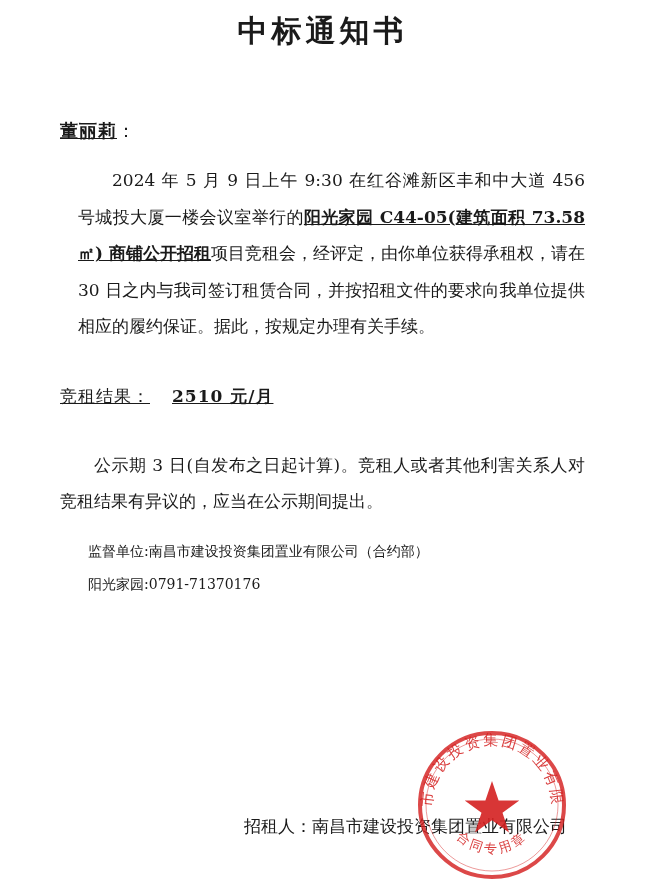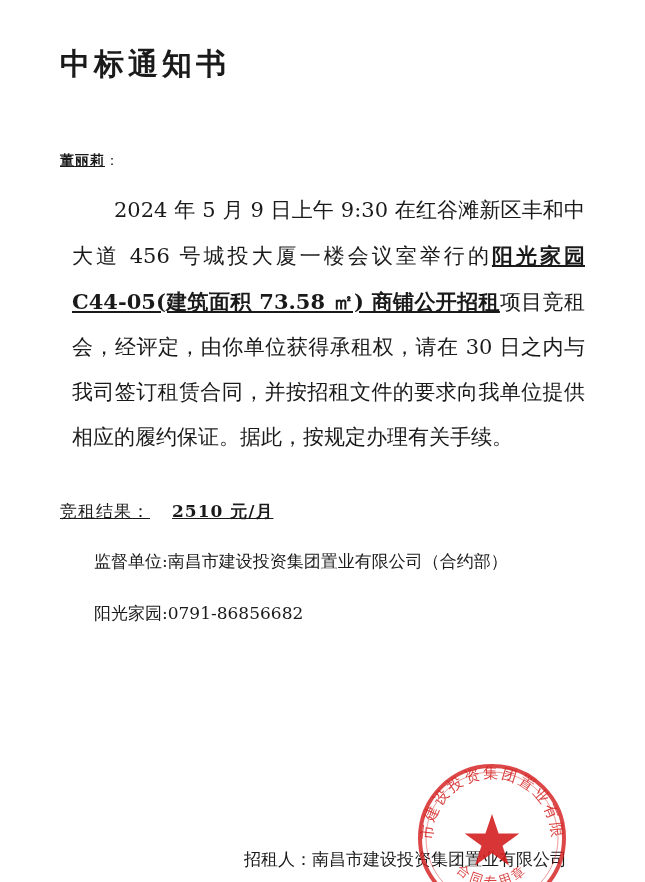--- a/index.html
+++ b/index.html
@@ -18,49 +18,49 @@
 
   .page {
     position: relative;
     width: 645px;
     height: 882px;
     box-sizing: border-box;
     padding: 0 60px;
   }
 
   .doc-title {
-    text-align: left;
+    text-align: center;
     font-size: 30px;
     font-weight: bold;
     letter-spacing: 4px;
-    margin-top: 44px;
+    margin-top: 11px;
     margin-bottom: 0;
     font-family: "DejaVu Serif", "Liberation Serif", serif;
   }
 
   .salutation {
     margin-top: 62px;
-    font-size: 14px;
+    font-size: 18px;
     line-height: 1.9;
   }
   .salutation .name {
     text-decoration: underline;
     font-weight: bold;
     letter-spacing: 1px;
   }
   .salutation .colon {
     letter-spacing: 0;
   }
 
   .body-para {
-    font-size: 21px;
+    font-size: 17px;
     line-height: 2.15;
     text-align: justify;
     text-justify: inter-ideograph;
-    margin: 14px 0 0 12px;
+    margin: 14px 0 0 18px;
     text-indent: 2em;
   }
 
   .u {
     text-decoration: underline;
     font-weight: bold;
   }
 
   .result-line {
     margin-top: 34px;
@@ -83,24 +83,24 @@
   .notice-para {
     font-size: 17px;
     line-height: 2.15;
     text-align: justify;
     text-justify: inter-ideograph;
     margin-top: 34px;
     text-indent: 2em;
   }
 
   .info-line {
-    font-size: 17px;
+    font-size: 14px;
     line-height: 2.1;
     text-indent: 2em;
-    margin-top: 16px;
+    margin-top: 4px;
   }
 
   .signature-block {
     position: absolute;
     right: 78px;
     bottom: 48px;
     text-align: left;
     font-size: 17px;
     line-height: 2.2;
     z-index: 1;
@@ -134,27 +134,28 @@
   </div>
 
   <p class="body-para">
     <span>2024 年 5 月 9 日上午 9:30 在红谷滩新区丰和中大道 456 号城投大厦一楼会议室举行的</span><span class="u">阳光家园 C44-05(建筑面积 73.58 ㎡) 商铺公开招租</span><span>项目竞租会，经评定，由你单位获得承租权，请在 30 日之内与我司签订租赁合同，并按招租文件的要求向我单位提供相应的履约保证。据此，按规定办理有关手续。</span>
   </p>
 
   <div class="result-line">
     <span class="result-label">竞租结果：</span><span class="result-value">2510 元/月</span>
   </div>
 
+  <p class="notice-para">公示期 3 日(自发布之日起计算)。竞租人或者其他利害关系人对竞租结果有异议的，应当在公示期间提出。</p>
 
   <div class="info-line">
     <span>监督单位:</span><span>南昌市建设投资集团置业有限公司（合约部）</span>
   </div>
 
   <div class="info-line">
-    <span>阳光家园:</span><span>0791-86856682</span>
+    <span>阳光家园:</span><span>0791-71370176</span>
   </div>
 
   <div class="signature-block">
     <div>
       <span>招租人：</span><span>南昌市建设投资集团置业有限公司</span>
     </div>
   </div>
 
   <div class="seal">
     <svg width="168" height="168" viewBox="0 0 168 168" xmlns="http://www.w3.org/2000/svg">

